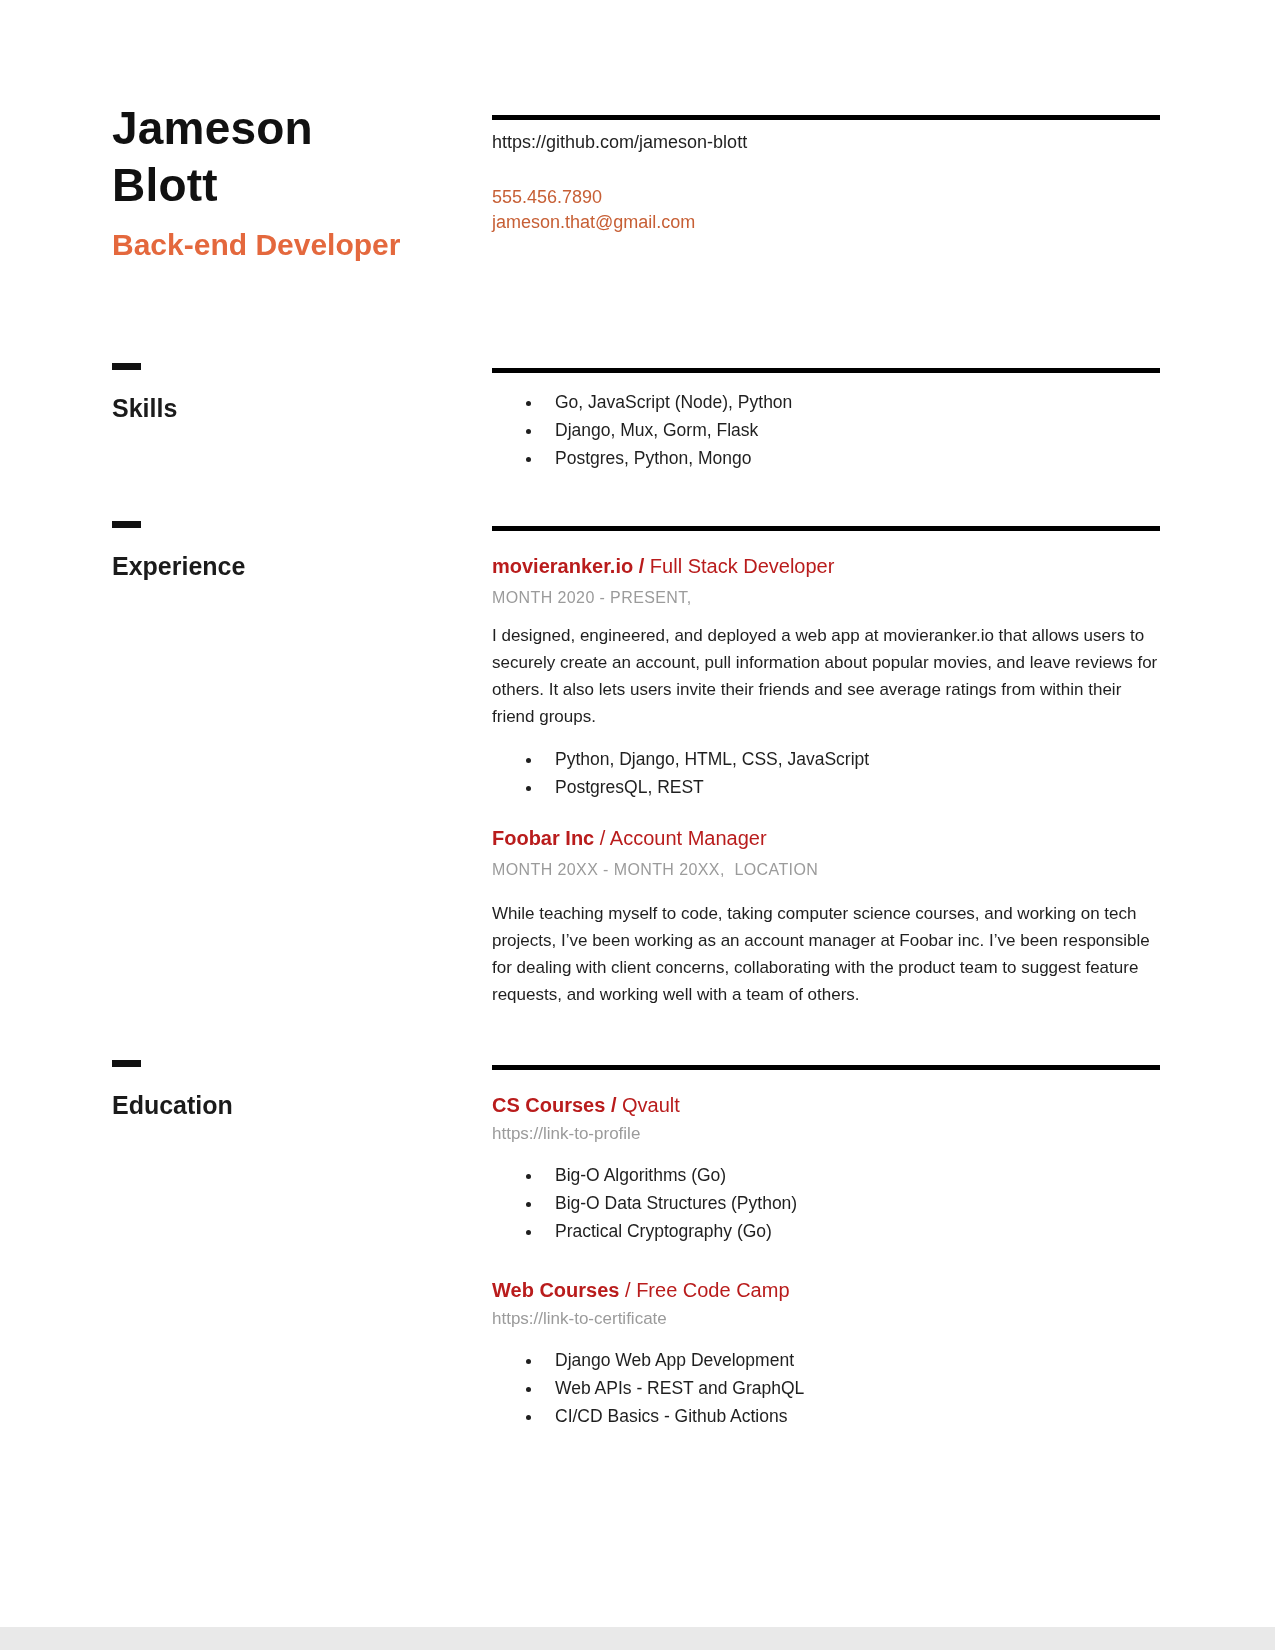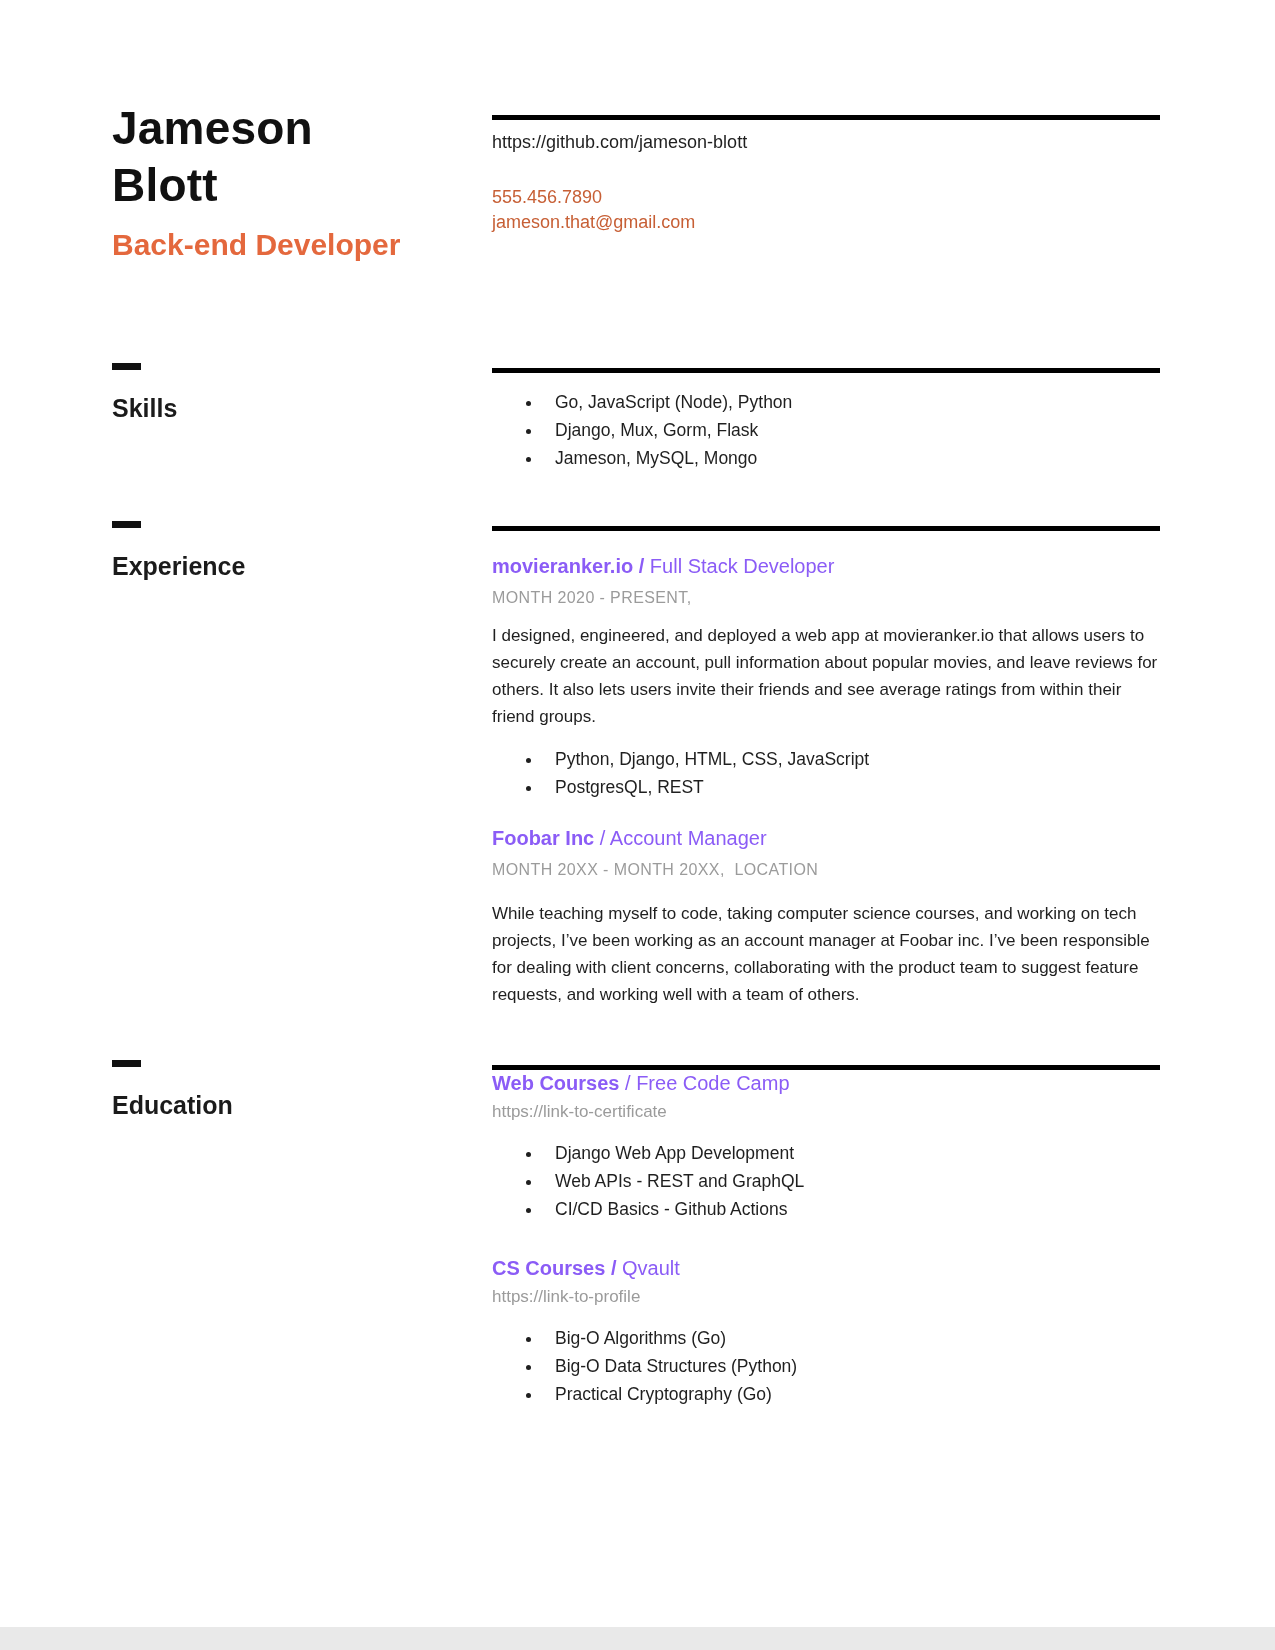--- a/index.html
+++ b/index.html
@@ -35,21 +35,21 @@
   .section-heading { margin:22px 0 0; font-size:25px; line-height:32px; font-weight:700; color:#1b1b1b; }
 
   .sec-skills     { margin-top:99px; }
   .sec-experience { margin-top:34px; }
   .sec-education  { margin-top:52px; }
 
   ul.bullets { margin:15px; padding:0 0 0 36px; list-style:disc; }
   ul.bullets li { padding-left:12px; font-size:17.5px; line-height:28px; color:#1f1f1f; }
   .skills-list { margin-top:16px; }
 
-  .entry-title { font-size:20px; line-height:27px; color:#8b5cf6; }
+  .entry-title { font-size:20px; line-height:27px; color:#b91c1c; }
   .entry-title .b { font-weight:700; }
   .entry-dates { margin-top:7px; font-size:16px; line-height:21px; color:#9b9b9b; letter-spacing:0.4px; white-space:pre-wrap; }
   .entry-link  { margin-top:3px; font-size:17px; line-height:24px; color:#9b9b9b; }
   .entry-summary { margin:14px 0 0; font-size:17px; line-height:27px; color:#1f1f1f; max-width:668px; }
   .entry-bullets { margin-top:2px; }
   .edu-bullets { margin-top:9px; }
 
   .entry + .entry { margin-top:24px; }
   .edu-entry + .edu-entry { margin-top:32px; }
   .first-entry { margin-top:22px; }
@@ -81,21 +81,21 @@
   <section class="row sec-skills">
     <div class="col-left">
       <div class="dash"></div>
       <h2 class="section-heading">Skills</h2>
     </div>
     <div class="col-right">
       <div class="section-rule"></div>
       <ul class="bullets skills-list">
         <li>Go, JavaScript (Node), Python</li>
         <li>Django, Mux, Gorm, Flask</li>
-        <li>Jameson, MySQL, Mongo</li>
+        <li>Postgres, Python, Mongo</li>
       </ul>
     </div>
   </section>
 
   <section class="row sec-experience">
     <div class="col-left">
       <div class="dash"></div>
       <h2 class="section-heading">Experience</h2>
     </div>
     <div class="col-right">
@@ -120,35 +120,35 @@
   </section>
 
   <section class="row sec-education">
     <div class="col-left">
       <div class="dash"></div>
       <h2 class="section-heading">Education</h2>
     </div>
     <div class="col-right">
       <div class="section-rule"></div>
 
+      <div class="edu-entry first-entry">
+        <div class="entry-title"><span class="b">CS Courses</span><span class="b"> / </span><span>Qvault</span></div>
+        <div class="entry-link">https://link-to-profile</div>
+        <ul class="bullets edu-bullets">
+          <li>Big-O Algorithms (Go)</li>
+          <li>Big-O Data Structures (Python)</li>
+          <li>Practical Cryptography (Go)</li>
+        </ul>
+      </div>
+
       <div class="edu-entry">
         <div class="entry-title"><span class="b">Web Courses</span><span> / </span><span>Free Code Camp</span></div>
         <div class="entry-link">https://link-to-certificate</div>
         <ul class="bullets edu-bullets">
           <li>Django Web App Development</li>
           <li>Web APIs - REST and GraphQL</li>
           <li>CI/CD Basics - Github Actions</li>
         </ul>
       </div>
-
-      <div class="edu-entry first-entry">
-        <div class="entry-title"><span class="b">CS Courses</span><span class="b"> / </span><span>Qvault</span></div>
-        <div class="entry-link">https://link-to-profile</div>
-        <ul class="bullets edu-bullets">
-          <li>Big-O Algorithms (Go)</li>
-          <li>Big-O Data Structures (Python)</li>
-          <li>Practical Cryptography (Go)</li>
-        </ul>
-      </div>
     </div>
   </section>
 
 </div>
 
 </body></html>

